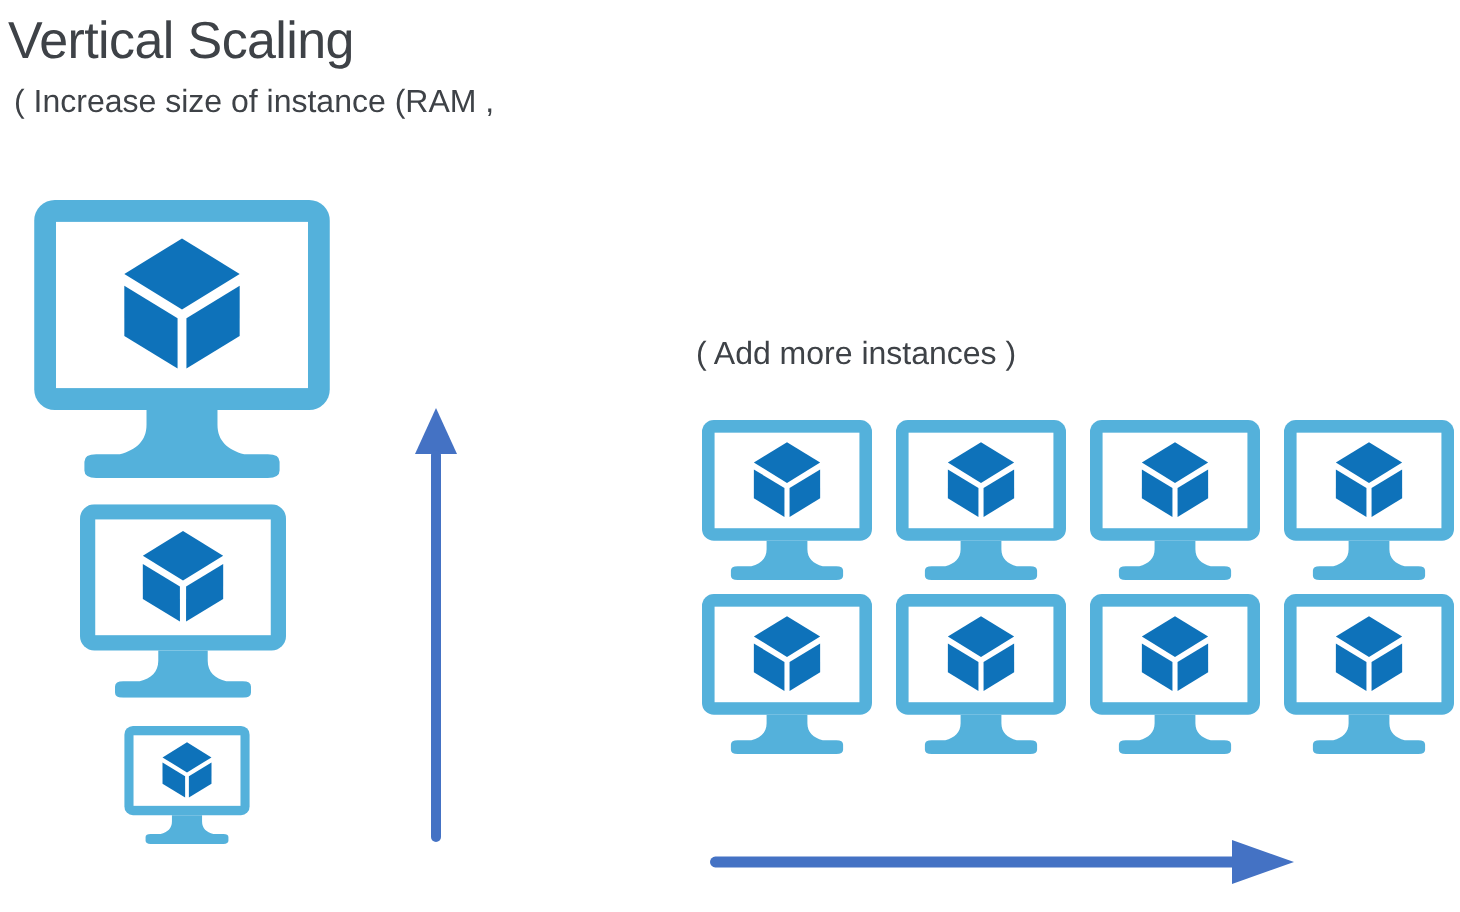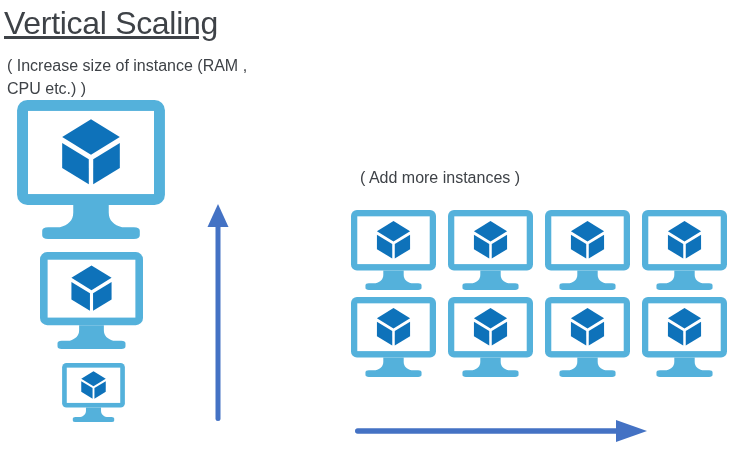--- a/index.html
+++ b/index.html
@@ -16,27 +16,26 @@
     background:var(--background);
   }
   .canvas{
     position:relative;
     width:730px;height:456px;
     background:var(--background);
     overflow:hidden;
   }
   .abs{position:absolute;}
   .section-title{
-    font-size:32px;
+    font-size:26px;
     font-weight:300;
     letter-spacing:-0.3px;
     color:var(--text-dark);
     line-height:1.1;
     white-space:nowrap;
-    text-decoration:underline;
   }
   .section-subtitle{
     font-size:16px;
     font-weight:300;
     color:var(--text-dark);
     line-height:23px;
     white-space:nowrap;
   }
   .monitor{display:block;}
   .monitor svg{display:block;width:100%;height:100%;}
@@ -68,23 +67,22 @@
 
       <path fill="var(--monitor-frame)" d="M38,71 L62,71 L62,76 C62,81.5 65.5,84.5 71,86 L79,86 Q83,86 83,88.5 L83,91.5 Q83,94 79,94 L21,94 Q17,94 17,91.5 L17,88.5 Q17,86 21,86 L29,86 C34.5,84.5 38,81.5 38,76 Z"></path>
     </symbol>
   </defs>
 </svg>
 
 <div class="canvas">
 
   <div class="abs section-title" style="left:4px;top:6px;">Vertical Scaling</div>
 
-  <div class="abs section-subtitle" style="left:7px;top:40px;margin-top:14px;">
+  <div class="abs section-subtitle" style="left:7px;top:40px;">
     <div>( Increase size of instance (RAM ,</div>
-    <div>CPU etc.) )</div>
   </div>
 
   <div class="abs monitor" style="left:17px;top:100px;width:148px;height:139px;">
     <svg viewBox="0 0 100 94">
         <use href="#vm-monitor"></use>
       </svg>
   </div>
 
   <div class="abs monitor" style="left:40px;top:252px;width:103px;height:97px;">
     <svg viewBox="0 0 100 94">
@@ -97,21 +95,21 @@
         <use href="#vm-monitor"></use>
       </svg>
   </div>
 
   <svg class="abs arrow" style="left:207px;top:204px;" width="22" height="219" viewBox="0 0 22 219">
     <polygon points="11,0 21.5,23 0.5,23" fill="var(--arrow-blue)"></polygon>
     <rect x="8.5" y="21" width="5" height="196" rx="2.5" fill="var(--arrow-blue)"></rect>
   </svg>
 
 
-  <div class="abs section-subtitle" style="left:360px;top:166px;">( Add more instances )</div>
+  <div class="abs section-subtitle" style="left:348px;top:166px;">( Add more instances )</div>
 
   <div class="abs grid" style="left:351px;top:210px;">
     <div class="monitor">
         <svg viewBox="0 0 100 94">
           <use href="#vm-monitor"></use>
         </svg>
       </div>
     <div class="monitor">
         <svg viewBox="0 0 100 94">
           <use href="#vm-monitor"></use>

